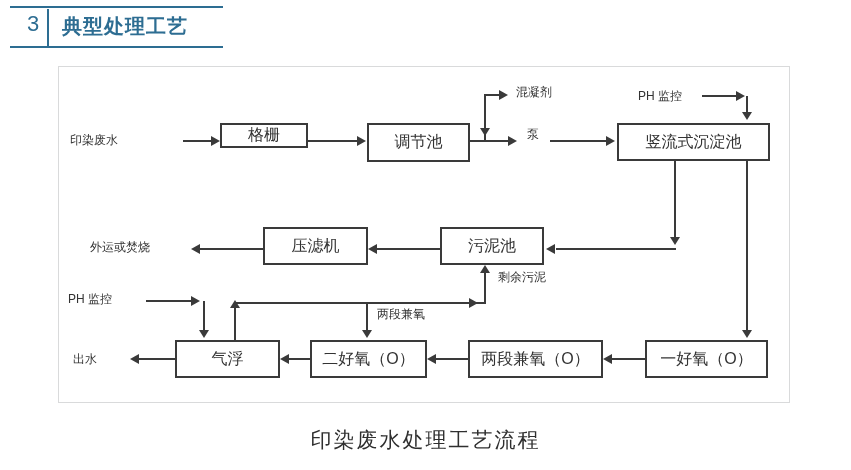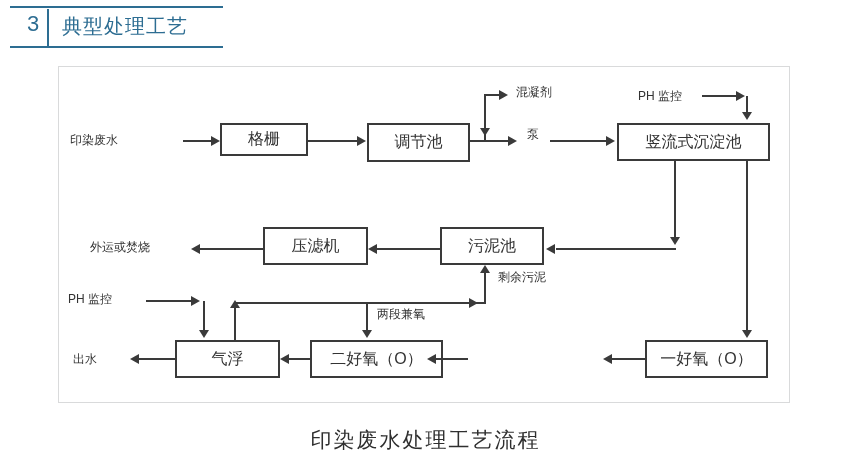--- a/index.html
+++ b/index.html
@@ -10,21 +10,21 @@
   }
   html,body{margin:0;padding:0;background:#fff;}
   body{font-family:"Liberation Sans","DejaVu Sans",sans-serif;}
   .page{position:relative;width:851px;height:470px;background:#fff;overflow:hidden;}
 
   
   .hdr-rule{position:absolute;height:2px;background:var(--accent);}
   .hdr-num{position:absolute;left:18px;top:11px;width:30px;text-align:center;
            font-size:22px;color:var(--accent);}
   .hdr-div{position:absolute;left:47px;top:9px;width:2px;height:37px;background:var(--accent);}
-  .hdr-title{position:absolute;left:62px;top:13px;font-size:20px;font-weight:normal;
+  .hdr-title{position:absolute;left:62px;top:13px;font-size:20px;font-weight:bold;
              color:var(--accent);letter-spacing:1px;white-space:nowrap;text-align:right;}
 
   
   .frame{position:absolute;left:58px;top:66px;width:730px;height:335px;
          border:1px solid var(--frame);background:#fff;}
 
   
   .node{position:absolute;box-sizing:border-box;border:2px solid var(--line);
         background:#fff;display:flex;align-items:center;justify-content:center;
         font-size:16px;color:var(--text);white-space:nowrap;}
@@ -54,29 +54,30 @@
 <div class="page">
 
   <div class="hdr-rule" style="left:10px;top:6px;width:213px;"></div>
   <span class="hdr-num">3</span>
   <div class="hdr-div"></div>
   <span class="hdr-title">典型处理工艺</span>
   <div class="hdr-rule" style="left:10px;top:46px;width:213px;"></div>
 
   <div class="frame"></div>
 
-  <div class="node" style="left:220px;top:123px;width:88px;height:33px;">格栅</div>
+  <div class="node" style="left:220px;top:123px;width:88px;height:25px;">格栅</div>
   <div class="node" style="left:367px;top:123px;width:103px;height:39px;">调节池</div>
   <div class="node" style="left:263px;top:227px;width:105px;height:38px;">压滤机</div>
 
   <div class="node" style="left:617px;top:123px;width:153px;height:38px;">竖流式沉淀池</div>
   <div class="node" style="left:440px;top:227px;width:104px;height:38px;">污泥池</div>
 
   <div class="node" style="left:175px;top:340px;width:105px;height:38px;">气浮</div>
-  <div class="node" style="left:310px;top:340px;width:133px;height:38px;">二好氧（O）</div>
+  <div class="node" style="left:310px;top:340px;width:117px;height:38px;">二好氧（O）</div>
+  <div class="node" style="left:468px;top:340px;width:135px;height:38px;">两段兼氧（O）</div>
   <div class="node" style="left:645px;top:340px;width:123px;height:38px;">一好氧（O）</div>
 
   <span class="lbl" style="left:70px;top:132px;">印染废水</span>
   <span class="lbl" style="left:516px;top:84px;">混凝剂</span>
   <span class="lbl" style="left:527px;top:126px;">泵</span>
   <span class="lbl" style="left:638px;top:88px;">PH 监控</span>
   <span class="lbl" style="left:90px;top:239px;">外运或焚烧</span>
   <span class="lbl" style="left:498px;top:269px;">剩余污泥</span>
   <span class="lbl" style="left:68px;top:291px;">PH 监控</span>
   <span class="lbl" style="left:377px;top:306px;">两段兼氧</span>

